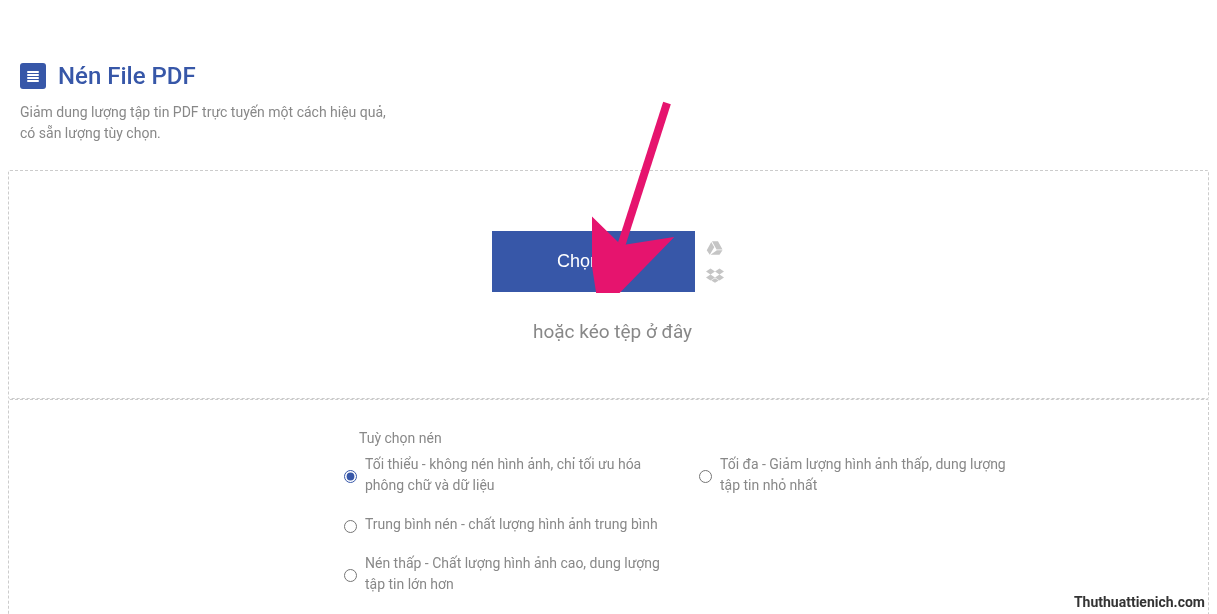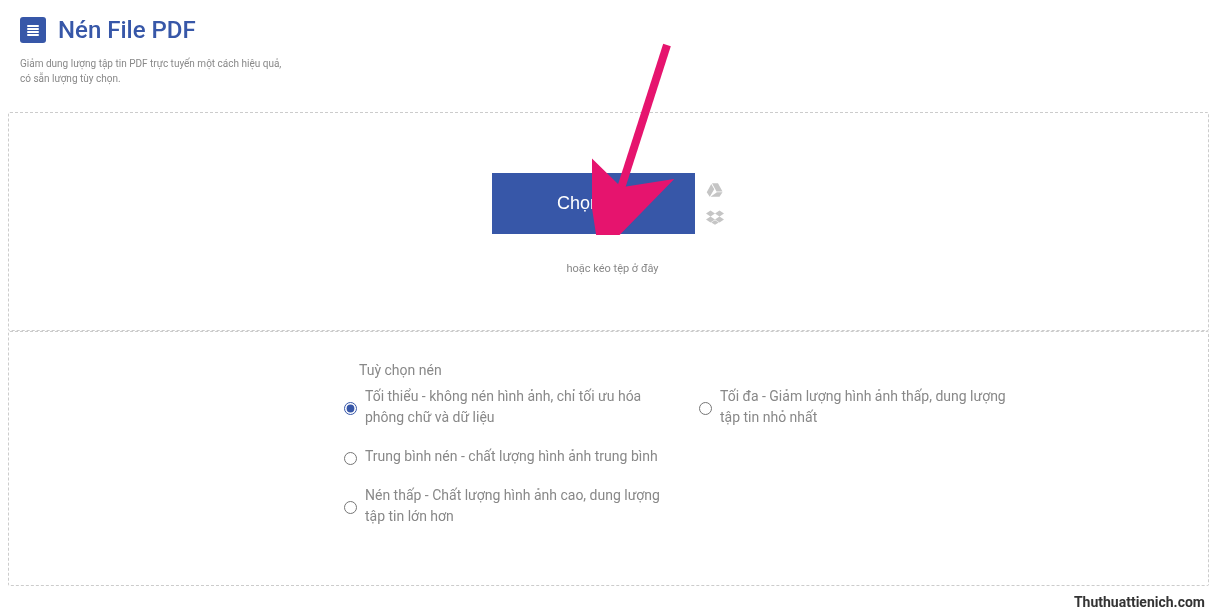--- a/index.html
+++ b/index.html
@@ -12,20 +12,21 @@
   font-family: -apple-system, BlinkMacSystemFont, "Segoe UI", Roboto, Helvetica, Arial, sans-serif;
   background: #fff;
   width: 1217px;
   height: 614px;
   position: relative;
   overflow: hidden;
 }
 
 .header {
   padding: 16px 20px 18px 20px;
+  margin-top: 46px;
 }
 
 .title-row {
   display: flex;
   align-items: center;
   gap: 12px;
   margin-bottom: 12px;
 }
 
 .zip-icon {
@@ -48,21 +49,21 @@
 }
 
 .page-title {
   color: #3757a8;
   font-size: 24px;
   font-weight: 500;
 }
 
 .subtitle {
   color: #888;
-  font-size: 10px;
+  font-size: 14px;
   line-height: 1.5;
 }
 
 .upload-area {
   margin: 8px 8px 0 8px;
   border: 1px dashed #ccc;
   border-radius: 2px;
   padding: 60px 20px 55px 20px;
   display: flex;
   justify-content: center;
@@ -99,21 +100,21 @@
 
 .cloud-icon {
   width: 20px;
   height: 18px;
   fill: #c5c5c5;
   cursor: pointer;
 }
 
 .drop-text {
   color: #888;
-  font-size: 11px;
+  font-size: 19px;
   margin-top: 28px;
   padding-left: 8px;
 }
 
 .arrow-svg {
   position: absolute;
   top: -138px;
   left: 100px;
   pointer-events: none;
 }

